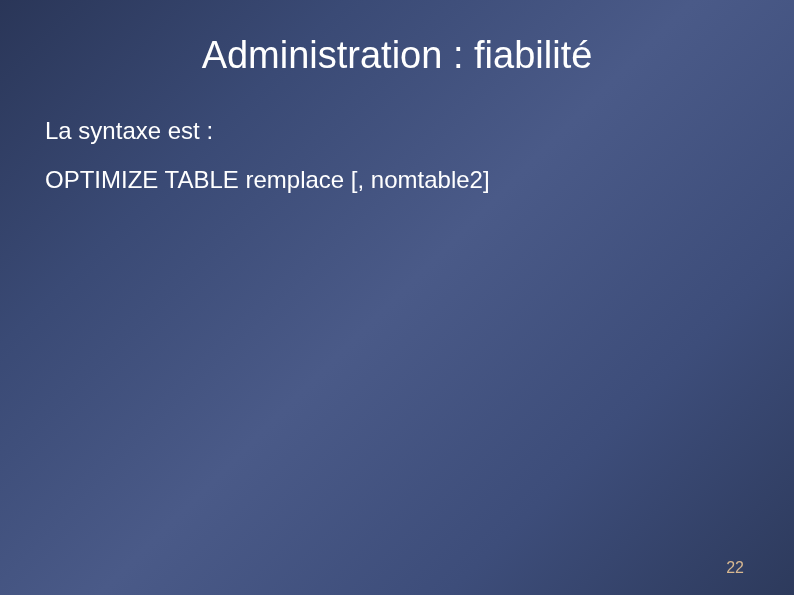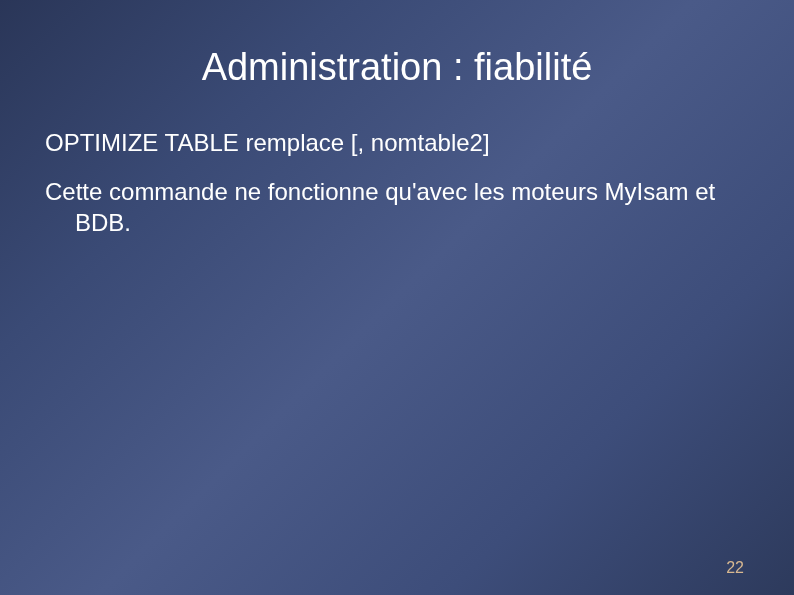--- a/index.html
+++ b/index.html
@@ -20,21 +20,21 @@
     width: 100%;
     height: 100%;
     padding: 30px 45px 20px 45px;
     position: relative;
   }
   .title {
     font-size: 38px;
     font-weight: normal;
     text-align: center;
     margin-bottom: 38px;
-    margin-top: 16px;
+    margin-top: 4px;
     color: #ffffff;
   }
   .body-text {
     font-size: 24px;
     line-height: 1.3;
     color: #ffffff;
   }
   .para {
     margin-bottom: 18px;
     padding-left: 0;
@@ -51,17 +51,17 @@
     color: #d8b890;
     margin-left: 44px;
   }
 </style>
 </head>
 <body>
 
 <div class="slide">
   <h1 class="title">Administration : fiabilité</h1>
   <div class="body-text">
+    <p class="para">La syntaxe est :</p>
     <p class="para">OPTIMIZE TABLE remplace [, nomtable2]</p>
-    <p class="para indent">Cette commande ne fonctionne qu'avec les moteurs MyIsam et BDB.</p>
   </div>
   <div class="page-number">22</div>
 </div>
 
 </body></html>

